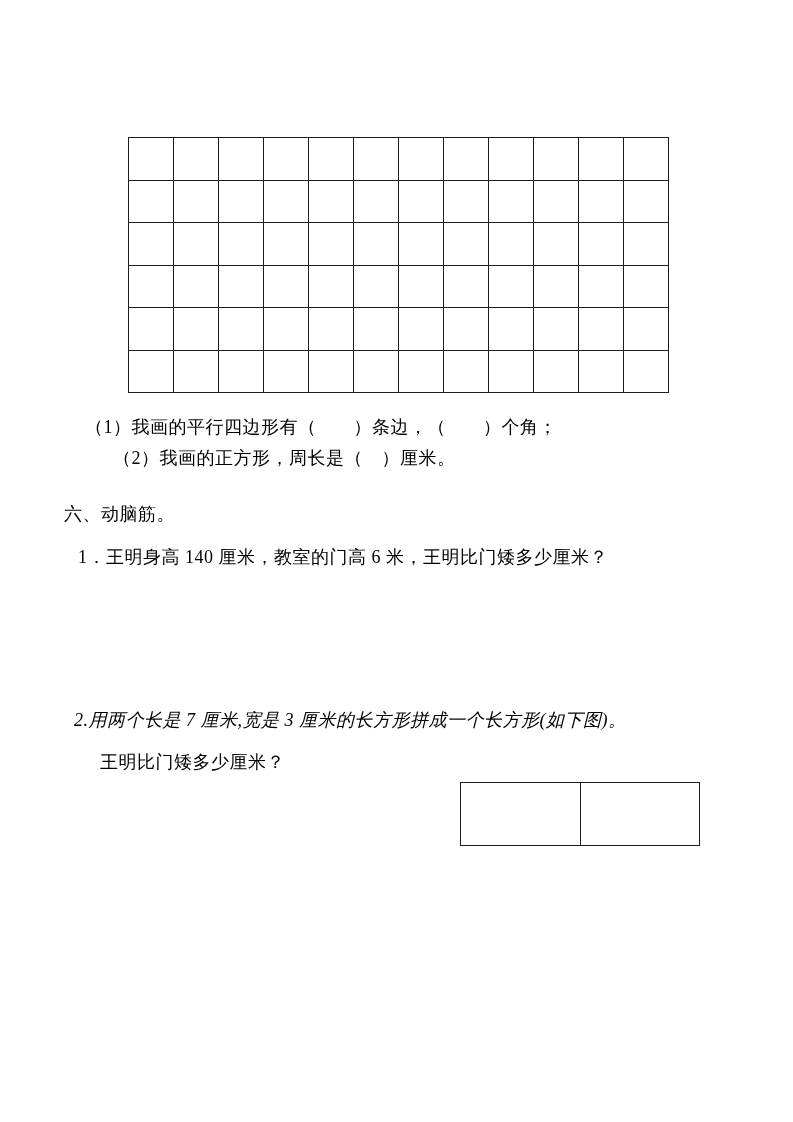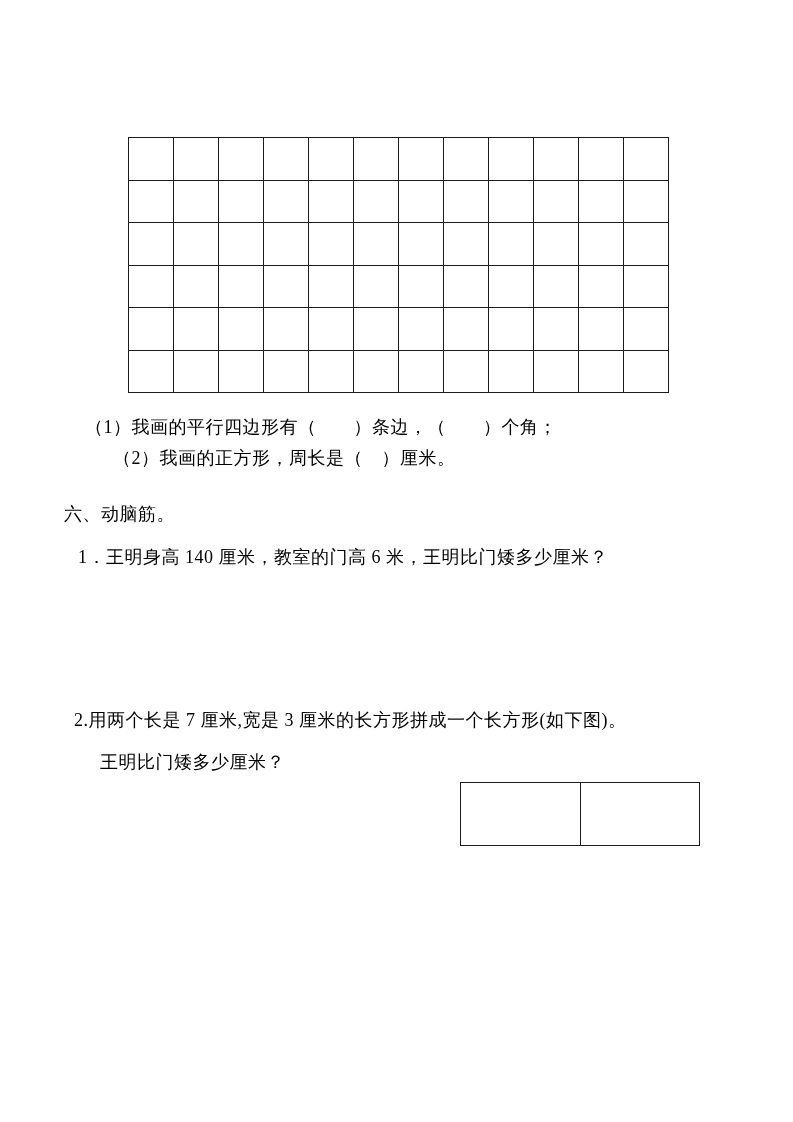--- a/index.html
+++ b/index.html
@@ -37,21 +37,21 @@
     margin: 0;
     font-size: 18px;
     line-height: 23px;
     white-space: nowrap;
     letter-spacing: 0.5px;
   }
   #blank1  { left: 85px;  top: 416px; }
   #blank2  { left: 85px;  top: 447px; margin-left: 28px; }
   #section { left: 64px;  top: 503px; }
   #q1      { left: 78px;  top: 546px; }
-  #q2      { left: 74px;  top: 709px; }
+  #q2      { left: 74px;  top: 709px; font-style: italic; }
   #q2b     { left: 100px; top: 751px; }
 
   .combined-rect {
     position: absolute;
     left: 460px;
     top: 782px;
     width: 240px;
     height: 64px;
     display: flex;
     border: 1px solid #1c1c1c;

